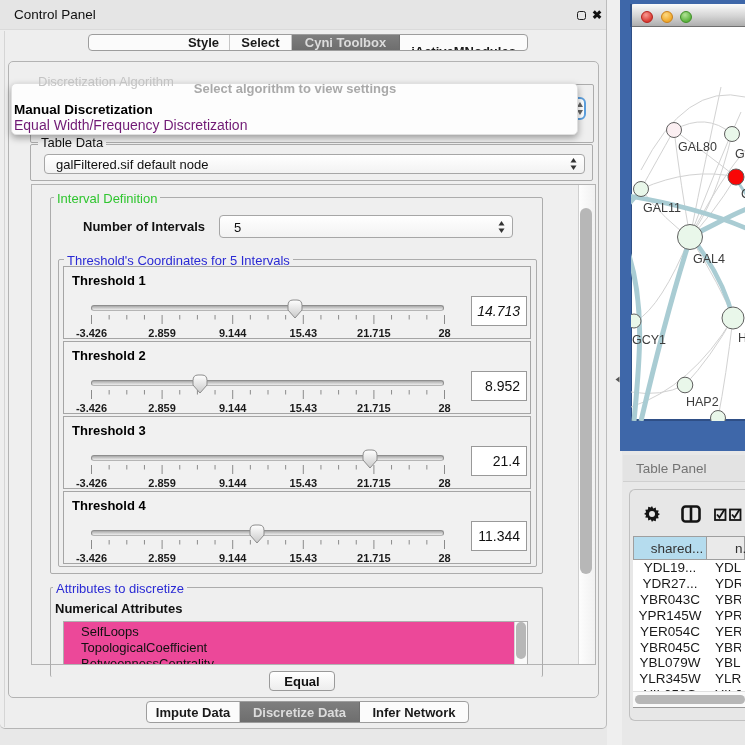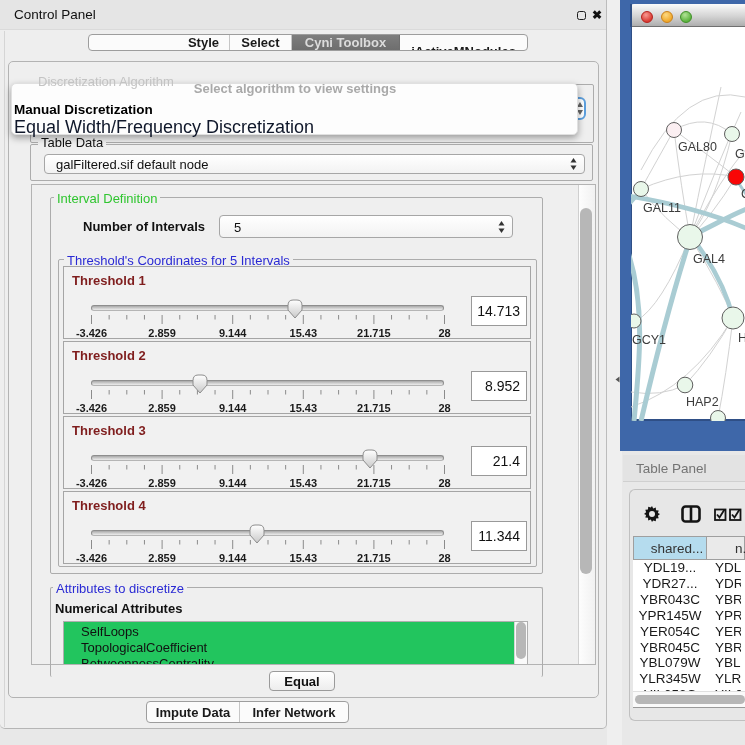--- a/index.html
+++ b/index.html
@@ -25,21 +25,21 @@
 
 .group { position:absolute; border:1px solid #acacac; border-radius:2px; }
 .glabel { position:absolute; font-size:13px; background:#efefef; padding:0 3px; white-space:nowrap; }
 
 .combo { position:absolute; background:linear-gradient(#ffffff,#f2f2f2); border:1px solid #a6a6a6; border-radius:4px; font-size:13px; color:#111; }
 .combo .txt { position:absolute; left:11px; top:50%; transform:translateY(-50%); }
 .updown { position:absolute; right:7px; top:50%; transform:translateY(-50%); width:7px; height:12px; }
 
 
 .tbox { position:absolute; left:63px; width:468px; background:#f1f1f1; border:1px solid #a5a5a5; }
-.tbox .name { position:absolute; left:8px; top:6px; font-size:13px; font-weight:bold; color:#7f1d1d; }
+.tbox .name { position:absolute; left:8px; top:6px; font-size:13px; font-weight:bold; color:#000000; }
 .track { position:absolute; left:27px; width:353px; height:6px; border-radius:3px; background:linear-gradient(#a8a8a8,#d0d0d0 55%,#ececec); border:1px solid #8e8e8e; border-bottom-color:#b5b5b5; }
 .vbox { position:absolute; left:407px; width:56px; height:30px; background:#fff; border:1px solid #999; font-size:14px; color:#111; text-align:right; line-height:28px; padding-right:6px; }
 .ticklbl { position:absolute; font-size:11px; font-weight:600; color:#1a1a1a; transform:translateX(-50%); }
 
 
 #popup { left:11px; top:83px; width:567px; height:52px; background:#fdfdfd; border-radius:5px; box-shadow:0 3px 7px rgba(0,0,0,0.35); border:1px solid #e0e0e0; }
 
 
 .sbthumb { position:absolute; background:#b7b7b7; border-radius:6px; }
 
@@ -152,21 +152,21 @@
           </linearGradient>
         </defs>
       <path d="M1 6.5 Q1 1 6 1 L10 1 Q15 1 15 6.5 L15 11 L8 19 L1 11 Z" fill="url(#thg1)" stroke="#8d8d8d" stroke-width="1"></path>
     </svg>
     <div class="ticklbl" style="left:27.5px; top:60px;">-3.426</div>
       <div class="ticklbl" style="left:98.1px; top:60px;">2.859</div>
       <div class="ticklbl" style="left:168.7px; top:60px;">9.144</div>
       <div class="ticklbl" style="left:239.3px; top:60px;">15.43</div>
       <div class="ticklbl" style="left:309.9px; top:60px;">21.715</div>
       <div class="ticklbl" style="left:380.5px; top:60px;">28</div>
-    <div class="vbox" style="top:29px;">14.713</div>
+    <div class="vbox" style="top:29px;font-style:italic;">14.713</div>
     </div>
 <div class="tbox" style="position:absolute; top:341px; height:73px;">
     <div class="name">Threshold 2</div>
     <div class="track" style="top:38px;"></div>
     <svg style="position:absolute; left:27px; top:48px;" width="354" height="10" viewBox="0 0 354 10">
         <line x1="0.50" y1="0" x2="0.50" y2="9" stroke="#8b8b8b" stroke-width="1"></line>
         <line x1="18.15" y1="0" x2="18.15" y2="4.5" stroke="#8b8b8b" stroke-width="1"></line>
         <line x1="35.80" y1="0" x2="35.80" y2="4.5" stroke="#8b8b8b" stroke-width="1"></line>
         <line x1="53.45" y1="0" x2="53.45" y2="4.5" stroke="#8b8b8b" stroke-width="1"></line>
         <line x1="71.10" y1="0" x2="71.10" y2="9" stroke="#8b8b8b" stroke-width="1"></line>
@@ -288,30 +288,31 @@
       <div class="ticklbl" style="left:239.3px; top:60px;">15.43</div>
       <div class="ticklbl" style="left:309.9px; top:60px;">21.715</div>
       <div class="ticklbl" style="left:380.5px; top:60px;">28</div>
     <div class="vbox" style="top:29px;">11.344</div>
     </div>
 </div>
 
 <div class="group" style="left:50px; top:587px; width:493px; height:90px; border-bottom:none;"></div>
 <div class="glabel" style="left:53px; top:581px; color:#2a2ad4;">Attributes to discretize</div>
 <div class="abs" style="left:55px; top:601px; font-size:13px; font-weight:bold; color:#111;">Numerical Attributes</div>
-<div class="abs" style="left:63px; top:621px; width:465px; height:43px; background:#22c55e; border:1px solid #afafaf; border-bottom:none; overflow:hidden; font-size:13px; color:#111;">
+<div class="abs" style="left:63px; top:621px; width:465px; height:43px; background:#ec4899; border:1px solid #afafaf; border-bottom:none; overflow:hidden; font-size:13px; color:#111;">
   <div style="padding-left:17px; line-height:16px; padding-top:2px;">SelfLoops<br>TopologicalCoefficient<br>BetweennessCentrality</div>
 </div>
 <div class="abs" style="left:514px; top:622px; width:13px; height:42px; background:#fafafa; border-left:1px solid #d5d5d5;"></div>
 <div class="sbthumb" style="left:516px; top:622px; width:10px; height:37px;"></div>
 
 <div class="abs" style="left:269px; top:671px; width:66px; height:20px; background:linear-gradient(#ffffff,#ededed); border:1px solid #9a9a9a; border-radius:4px; text-align:center; line-height:19px; font-size:13px; font-weight:600; color:#111;">Equal</div>
 
 <div class="seg" style="left:146px; top:701px; height:22px;">
   <div class="s" style="width:93px;">Impute Data</div>
+  <div class="s sel" style="width:120px;">Discretize Data</div>
   <div class="s" style="width:108px;">Infer Network</div>
 </div>
 
 <div class="abs" style="left:615px; top:369px; z-index:3;"><svg width="5" height="7" viewBox="0 0 5 7">
       <path d="M4.5 0.5 L4.5 6.5 L0.5 3.5 Z" fill="#555"></path>
     </svg></div>
 
 <div class="abs" id="gap"></div>
 
 <div class="abs" id="bluewin"></div>
@@ -404,13 +405,13 @@
   <div style="position:absolute; left:82px; line-height:15.9px;">YDL1...<br>YDR2...<br>YBR0...<br>YPR1...<br>YER0...<br>YBR0...<br>YBL0...<br>YLR3...<br>YIL0...</div>
 </div>
 <div class="abs" style="left:633px; top:691px; width:112px; height:16px; background:#fafafa; border-top:1px solid #e0e0e0;"></div>
 <div class="sbthumb" style="left:635px; top:695px; width:110px; height:9px;"></div>
 <div class="abs" style="left:633px; top:707px; width:112px; height:1px; background:#9a9a9a;"></div>
 
 <div class="abs" id="popup"></div>
 <div class="abs" style="left:38px; top:74px; font-size:13px; color:#c3c3c3; z-index:5;">Discretization Algorithm</div>
 <div class="abs" style="left:190px; top:81px; width:210px; text-align:center; font-size:13px; font-weight:bold; color:#a9a9a9; z-index:5;">Select algorithm to view settings</div>
 <div class="abs" style="left:14px; top:102px; font-size:13.5px; font-weight:bold; color:#000; z-index:5;">Manual Discretization</div>
-<div class="abs" style="left:14px; top:117px; font-size:18px; color:#0f172a; z-index:5;">Equal Width/Frequency Discretization</div>
+<div class="abs" style="left:14px; top:117px; font-size:14px; color:#701a75; z-index:5;">Equal Width/Frequency Discretization</div>
 
 </body></html>

